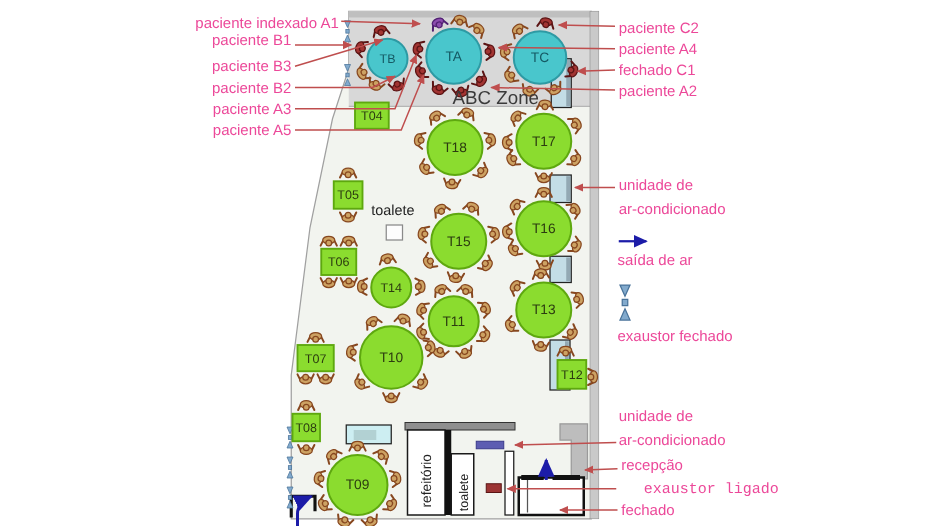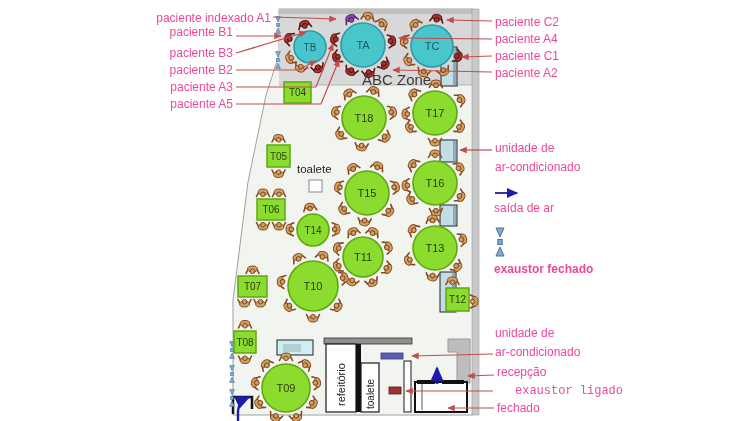--- a/index.html
+++ b/index.html
@@ -659,25 +659,25 @@
   <div class="zone-label coluna">toalete</div>
   <div id="labels">
       <div class="lbl ra" style="right: 479px; top: 18px;">paciente indexado A1</div>
       <div class="lbl ra" style="right: 517px; top: 32px;">paciente B1</div>
       <div class="lbl ra" style="right: 517px; top: 53px; margin-left: 40px;">paciente B3</div>
       <div class="lbl ra" style="right: 517px; top: 70px;">paciente B2</div>
       <div class="lbl ra" style="right: 517px; top: 87px;">paciente A3</div>
       <div class="lbl ra" style="right: 517px; top: 104px; text-align: center;">paciente A5</div>
       <div class="lbl" style="left: 495px; top: 22px;">paciente C2</div>
       <div class="lbl" style="left: 495px; top: 39px;">paciente A4</div>
-      <div class="lbl" style="left: 495px; top: 56px;">paciente C1</div>
+      <div class="lbl" style="left: 495px; top: 56px;">fechado C1</div>
       <div class="lbl" style="left: 495px; top: 73px;">paciente A2</div>
       <div class="lbl" style="left: 495px; top: 148px;">unidade de</div>
       <div class="lbl" style="left: 495px; top: 167px;">ar-condicionado</div>
       <div class="lbl" style="left: 494px; top: 208px;">saída de ar</div>
-      <div class="lbl" style="left: 494px; top: 269px; font-weight: bold;">exaustor fechado</div>
+      <div class="lbl" style="left: 494px; top: 269px;">exaustor fechado</div>
       <div class="lbl" style="left: 495px; top: 333px;">unidade de</div>
       <div class="lbl" style="left: 495px; top: 352px;">ar-condicionado</div>
       <div class="lbl" style="left: 497px; top: 372px;">recepção</div>
       <div class="lbl" style="left: 515px; top: 391px; font-family: Liberation Mono, monospace;">exaustor ligado</div>
       <div class="lbl" style="left: 497px; top: 408px;">fechado</div>
     </div>
 </div>
 
 </body></html>

